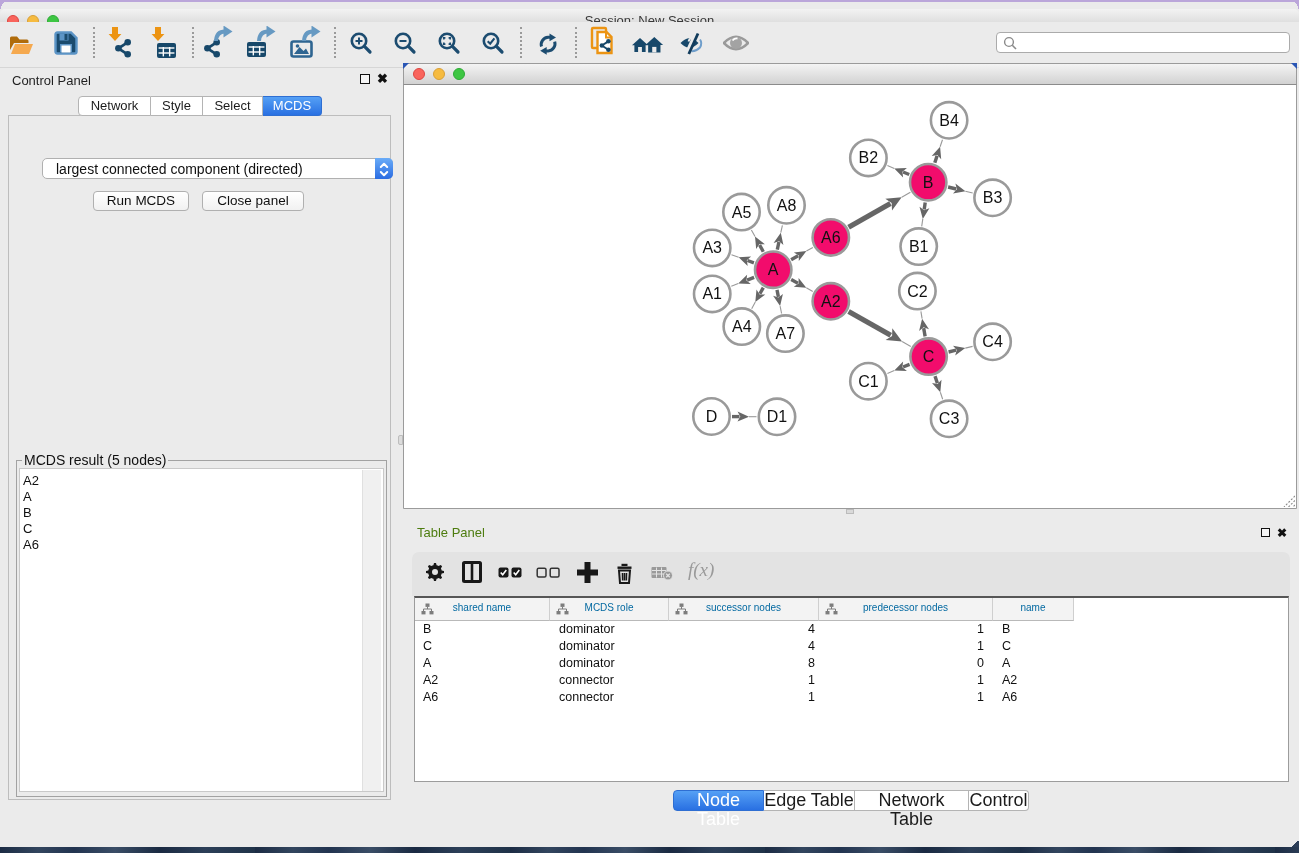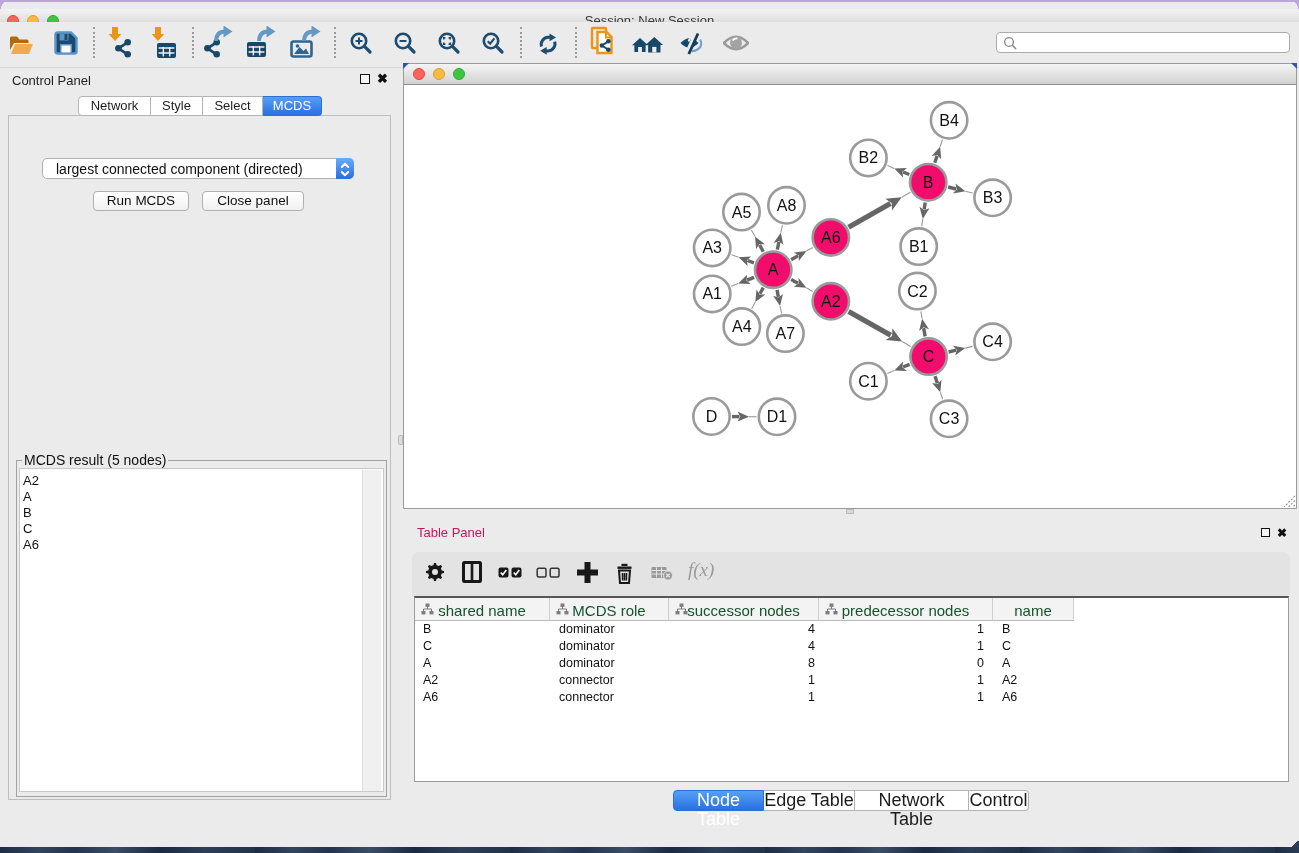--- a/index.html
+++ b/index.html
@@ -29,21 +29,21 @@
 .winbtn-sq { position:absolute; width:10px; height:10px; border:1.6px solid #111; background:#f6f6f6; }
 .winbtn-x { position:absolute; font-size:13px; font-weight:bold; color:#111; line-height:12px; }
 #cp-panel { position:absolute; left:8px; top:115px; width:383px; height:685px; border:1px solid #bdbdbd; background:#ebebeb; }
 .tab { position:absolute; top:96px; height:20px; background:#fff; border:1px solid #b4b4b4; border-left:none;
   font-size:13px; color:#1b1b1b; text-align:center; line-height:18px; }
 #tabNetwork { left:78px; width:73px; border-left:1px solid #b4b4b4; border-radius:4px 0 0 4px; }
 #tabStyle { left:151px; width:52px; }
 #tabSelect { left:203px; width:60px; }
 #tabMCDS { left:263px; width:59px; border-radius:0 4px 4px 0; background:linear-gradient(#55a0f5,#2970e2); color:#fff; border-color:#2e6ed2; }
 #optlabel { position:absolute; left:8px; top:136px; width:383px; text-align:center; font-size:14px; color:#101010; }
-#dropdown { position:absolute; left:42px; top:158px; width:312px; height:21px; background:#fff; border:1px solid #b0b0b0; border-radius:5px; }
+#dropdown { position:absolute; left:42px; top:158px; width:351px; height:21px; background:#fff; border:1px solid #b0b0b0; border-radius:5px; }
 #dropdown .txt { position:absolute; left:13px; top:2px; font-size:14px; color:#101010; }
 #dropdown .step { position:absolute; right:-1px; top:-1px; width:18px; height:21px; border-radius:0 5px 5px 0;
   background:linear-gradient(#6aacf8,#2a6ce2); }
 #dropdown .step svg { position:absolute; left:3px; top:3px; }
 .btn { position:absolute; top:191px; height:20px; background:linear-gradient(#ffffff,#f1f1f1); border:1px solid #b0b0b0;
   border-radius:4px; font-size:13.5px; color:#101010; text-align:center; line-height:18px; }
 #btnRun { left:93px; width:96px; }
 #btnClose { left:202px; width:102px; }
 #fieldset { position:absolute; left:16px; top:460px; width:371px; height:337px; border:1px solid #a2a2a2; }
 #fieldlegend { position:absolute; left:22px; top:452px; background:#ebebeb; font-size:14px; color:#101010; padding:0 2px; }
@@ -57,26 +57,26 @@
   border:1px solid #9b9b9b; border-bottom:1px solid #8b8b8b; border-radius:5px 5px 0 0; }
 #nettitle .t1 { left:9px; background:#f9645c; border:1px solid #dd4641; width:12px; height:12px; top:4px; }
 #nettitle .t2 { left:29px; background:#f6bb40; border:1px solid #d9a037; width:12px; height:12px; top:4px; }
 #nettitle .t3 { left:49px; background:#3ec643; border:1px solid #2eab36; width:12px; height:12px; top:4px; }
 #nettitle .ttl { position:absolute; top:3px; width:100%; text-align:center; font-size:13px; color:#1d1d1d; }
 .bluecorner { position:absolute; width:0; height:0; border-style:solid; }
 #netresize { position:absolute; right:1px; bottom:1px; width:12px; height:12px; }
 #tphandle { position:absolute; left:846px; top:509px; width:8px; height:5px; background:#d9d9d9; border:1px solid #bbb; }
 #lefthandle { position:absolute; left:398px; top:435px; width:5px; height:10px; background:#dcdcdc; border:1px solid #bdbdbd; border-radius:2px 0 0 2px; }
 
-#tp-title { position:absolute; left:417px; top:525px; font-size:13px; color:#be185d; }
+#tp-title { position:absolute; left:417px; top:525px; font-size:13px; color:#4d7c0f; }
 #tp-toolbar { position:absolute; left:412px; top:552px; width:878px; height:44px; background:#e3e3e3; border-radius:7px 7px 0 0; }
 #tbl { position:absolute; left:414px; top:596px; width:875px; height:186px; background:#fff;
   border:1px solid #9c9c9c; border-top:2px solid #565656; }
 .hcell { position:absolute; top:0; height:23px; background:#f3f3f3; border-right:1px solid #cfcfcf; border-bottom:1px solid #b9b9b9; }
-.hlabel { position:absolute; top:4px; width:100%; text-align:center; font-size:15px; color:#14532d; }
+.hlabel { position:absolute; top:4px; width:100%; text-align:center; font-size:10px; color:#0369a1; }
 .hicon { position:absolute; left:6px; top:5px; }
 .cell { position:absolute; font-size:12.5px; color:#101010; }
 
 .btab { position:absolute; top:790px; height:21px; background:#fff; border:1px solid #b4b4b4; border-left:none;
   font-size:18px; color:#1b1b1b; text-align:center; line-height:19px; }
 #btabNode { left:673px; width:91px; border-left:1px solid #3a76d6; border-radius:4px 0 0 4px;
   background:linear-gradient(#55a0f5,#2970e2); color:#fff; border-color:#2e6ed2; }
 #btabEdge { left:764px; width:91px; }
 #btabNetwork { left:855px; width:114px; }
 #btabMotifs { left:969px; width:60px; border-radius:0 4px 4px 0; }

